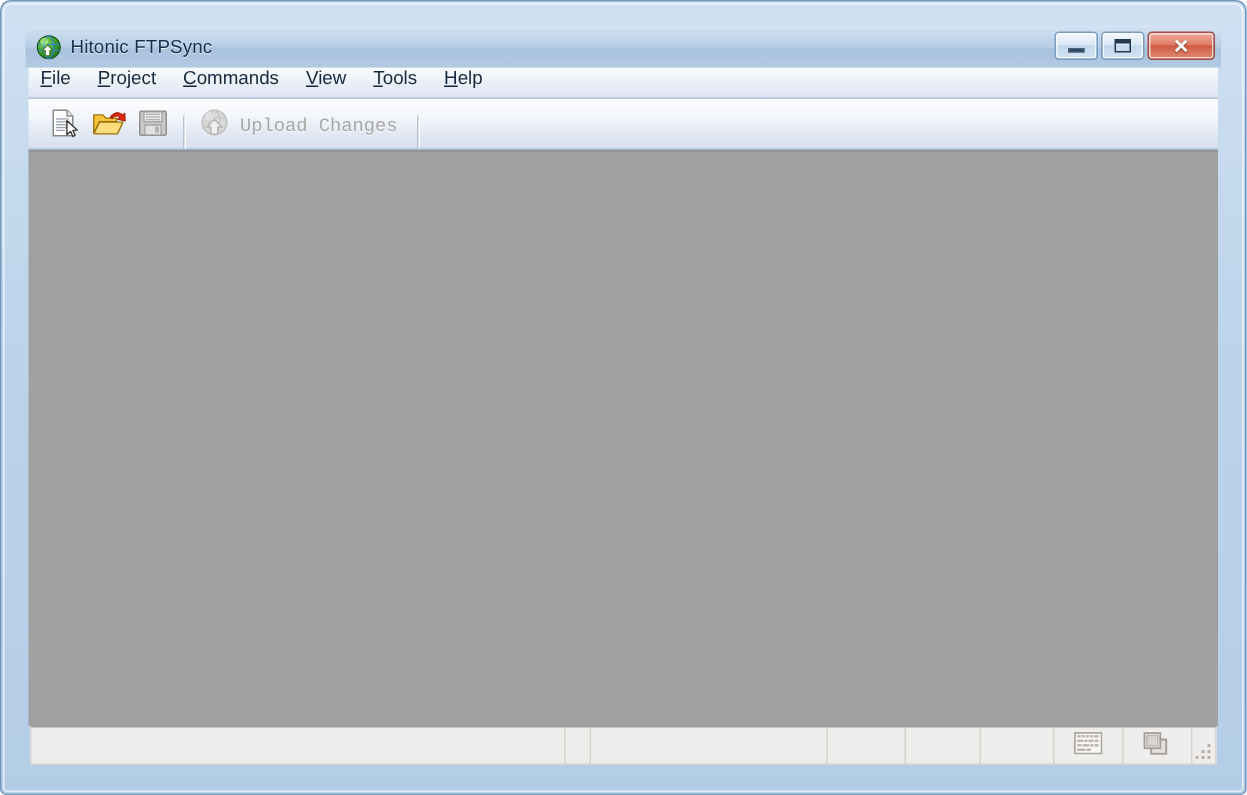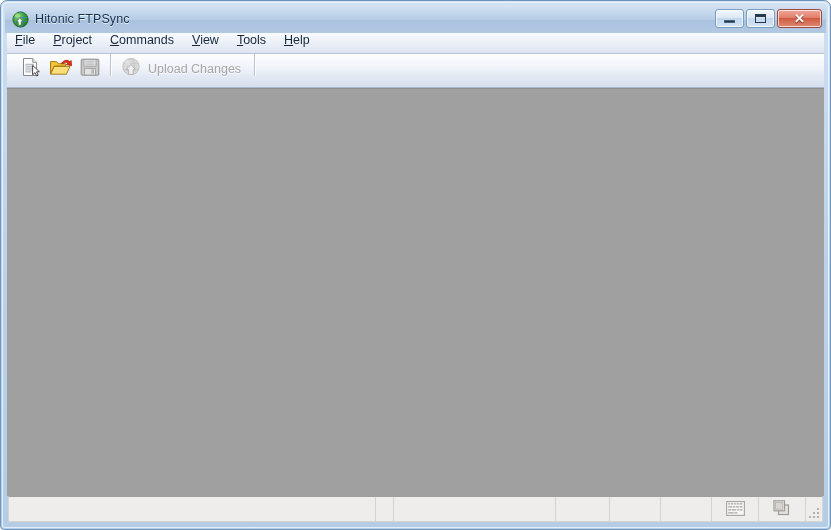--- a/index.html
+++ b/index.html
@@ -17,21 +17,21 @@
   
   .window {
     position: absolute;
     left: 0; top: 0;
     width: 831px;
     height: 530px;
     box-sizing: border-box;
     background: linear-gradient(180deg, #cfe0f1 0%, #bcd3ea 45%, #b4cde6 100%);
     border: 1px solid #6f97bd;
     border-radius: 7px 7px 4px 4px;
-    padding: 4px;
+    padding: 16px;
     display: flex;
     flex-direction: column;
   }
   .window-inner-highlight {
     position: absolute;
     left: 1px; top: 1px;
     width: 827px; height: 526px;
     box-sizing: border-box;
     border: 1px solid rgba(255,255,255,0.65);
     border-radius: 6px 6px 3px 3px;
@@ -136,23 +136,24 @@
   .menu-item u { text-decoration: underline; }
 
   
   .toolbar {
     flex: 0 0 34px;
     height: 34px;
     margin: 0 2px;
     background: linear-gradient(180deg, #fdfefe 0%, #f3f6fb 34%, #e3e9f4 68%, #d6deee 100%);
     border-bottom: 1px solid #a9b8d2;
     display: flex;
-    align-items: flex-start;
+    align-items: flex-end;
     padding-left: 8px;
     box-sizing: border-box;
+    font-family: Liberation Mono, monospace;
   }
   .tb-btn {
     width: 30px; height: 30px;
     display: flex;
     align-items: center;
     justify-content: center;
     position: relative;
   }
   .tb-sep {
     width: 1px;

